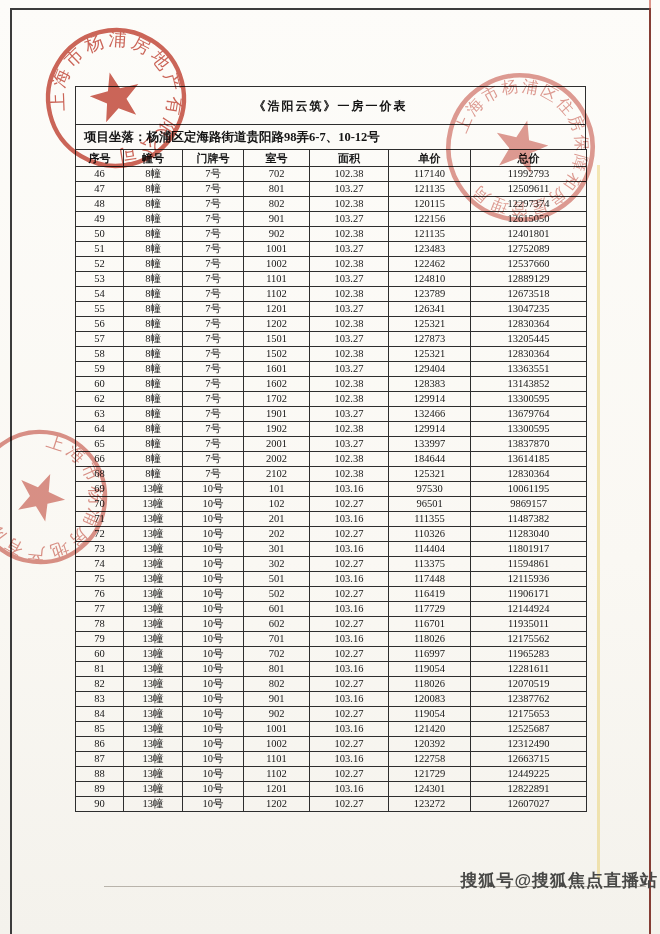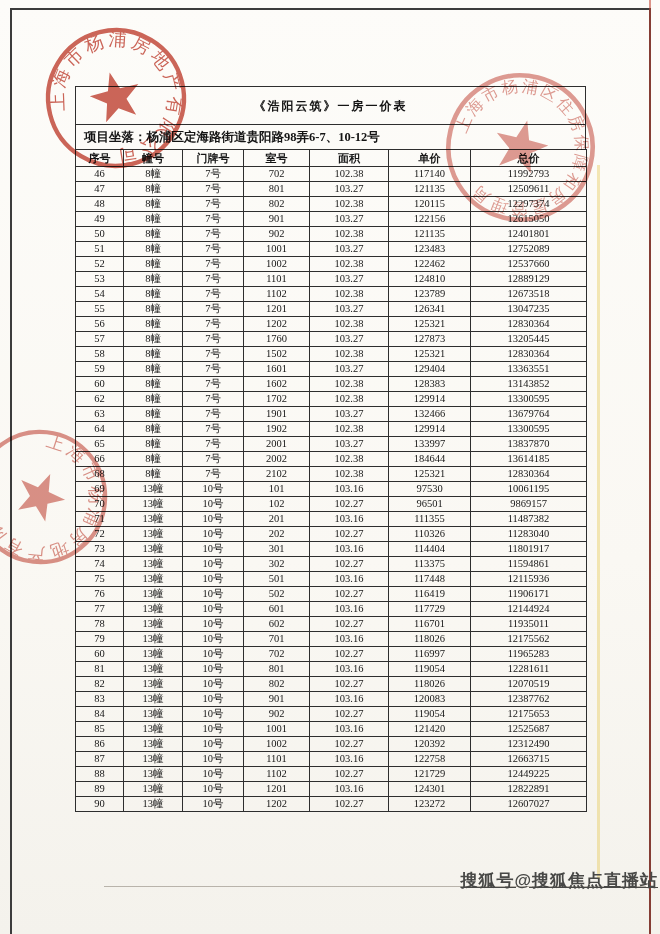--- a/index.html
+++ b/index.html
@@ -63,21 +63,20 @@
   }
   #stamp-tl { left:43px;  top:25px;  width:146px; height:146px; transform:rotate(-14deg); opacity:.78; }
   #stamp-tr { left:443px; top:70px;  width:155px; height:155px; transform:rotate(14deg);  opacity:.5; }
   #stamp-ml { left:-30px; top:427px; width:140px; height:140px; transform:rotate(96deg);  opacity:.55; }
 
   .watermark {
     position:absolute; right:2px; top:869px;
     font-family:"Liberation Sans","DejaVu Sans",sans-serif;
     font-size:17px; font-weight:700; color:#484846; letter-spacing:1px;
     white-space:nowrap;
-    text-decoration:underline;
   }
 </style>
 </head>
 <body>
 
 <div class="page">
 
   <div class="frame"></div>
   <div class="scan-line-yellow"></div>
   <div class="scan-line-red"></div>
@@ -204,21 +203,21 @@
             <td>7号</td>
             <td>1202</td>
             <td>102.38</td>
             <td>125321</td>
             <td>12830364</td>
           </tr>
           <tr>
             <td>57</td>
             <td>8幢</td>
             <td>7号</td>
-            <td>1760</td>
+            <td>1501</td>
             <td>103.27</td>
             <td>127873</td>
             <td>13205445</td>
           </tr>
           <tr>
             <td>58</td>
             <td>8幢</td>
             <td>7号</td>
             <td>1502</td>
             <td>102.38</td>

